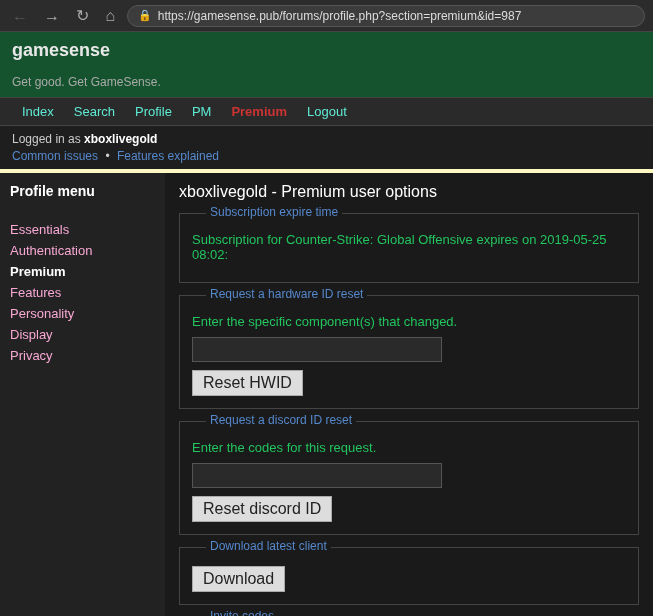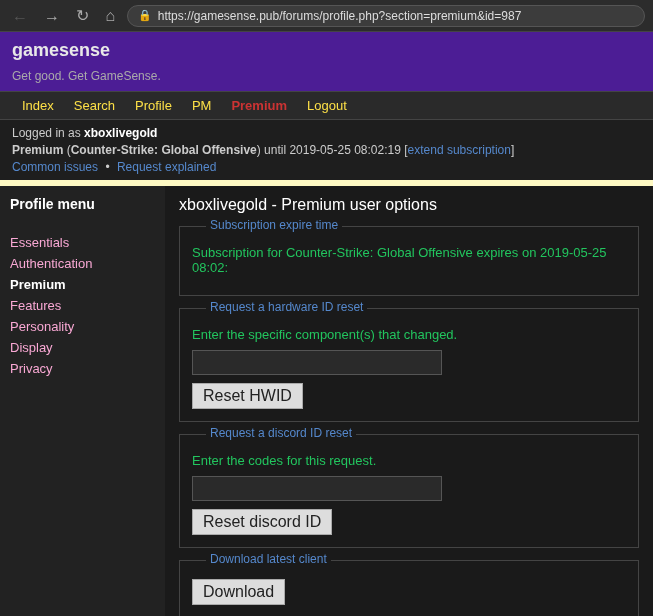--- a/index.html
+++ b/index.html
@@ -6,32 +6,32 @@
     body { font-family: Arial, sans-serif; font-size: 13px; background: #1a1a1a; color: #ccc; width: 653px; }
 
     
     .browser-chrome { background: #2c2c2c; padding: 4px 8px; display: flex; align-items: center; gap: 8px; border-bottom: 1px solid #444; }
     .browser-nav-btn { background: none; border: none; color: #aaa; font-size: 16px; cursor: pointer; padding: 2px 4px; }
     .browser-nav-btn:disabled { color: #555; }
     .address-bar { flex: 1; background: #3c3c3c; border: 1px solid #555; border-radius: 12px; padding: 3px 10px; color: #ddd; font-size: 12px; display: flex; align-items: center; gap: 6px; }
     .lock-icon { color: #aaa; font-size: 11px; }
 
     
-    .site-header { background: #4c1d95; padding: 8px 12px; }
+    .site-header { background: #14532d; padding: 8px 12px; }
     .site-logo { color: #fff; font-size: 18px; font-weight: bold; }
     .site-logo span { color: #e8e8e8; }
-    .site-tagline { color: #aaa; font-size: 12px; margin-top: 8px; }
+    .site-tagline { color: #aaa; font-size: 12px; margin-top: 14px; }
 
     
     .nav-bar { background: #2a2a2a; padding: 0 12px; display: flex; gap: 0; border-top: 1px solid #444; border-bottom: 1px solid #444; }
-    .nav-item { color: #fde047; text-decoration: none; padding: 6px 10px; font-size: 13px; display: inline-block; cursor: pointer; }
+    .nav-item { color: #5eead4; text-decoration: none; padding: 6px 10px; font-size: 13px; display: inline-block; cursor: pointer; }
     .nav-item.active-red { color: #cc3333; font-weight: bold; }
 
     
-    .login-bar { background: #1e1e1e; padding: 6px 12px; border-bottom: 6px solid #fef9c3; font-size: 12px; }
+    .login-bar { background: #1e1e1e; padding: 6px 12px; border-bottom: 4px solid #fef9c3; font-size: 12px; }
     .login-bar .username { color: #fff; font-weight: bold; }
     .login-bar .premium-text { font-weight: bold; color: #ccc; }
     .login-bar .game-name { font-weight: bold; }
     .login-bar a { color: #5588cc; text-decoration: none; }
     .login-bar .dot { margin: 0 4px; }
 
     
     .main-layout { display: flex; min-height: 400px; }
 
     
@@ -81,29 +81,23 @@
   <a class="nav-item">PM</a>
   <a class="nav-item active-red">Premium</a>
   <a class="nav-item">Logout</a>
 </div>
 
 <div class="login-bar">
   <div>
     <span>Logged in as </span><span class="username">xboxlivegold</span>
   </div>
   <div style="margin-top:3px;">
-    <span class="premium-text">Premium</span>
-    <span> (</span><span class="game-name">Counter-Strike: Global Offensive</span><span>) </span>
-    <span>until 2019-05-25 08:02:19</span>
-    <span> [</span><a>extend subscription</a><span>]</span>
-  </div>
-  <div style="margin-top:3px;">
     <a>Common issues</a>
     <span class="dot">•</span>
-    <a>Request explained</a>
+    <a>Features explained</a>
   </div>
 </div>
 
 <div class="main-layout">
 
   <div class="sidebar">
     <div class="sidebar-title">Profile menu</div>
     <div class="sidebar-item blue">Essentials</div>
     <div class="sidebar-item blue">Authentication</div>
     <div class="sidebar-item bold-white">Premium</div>

